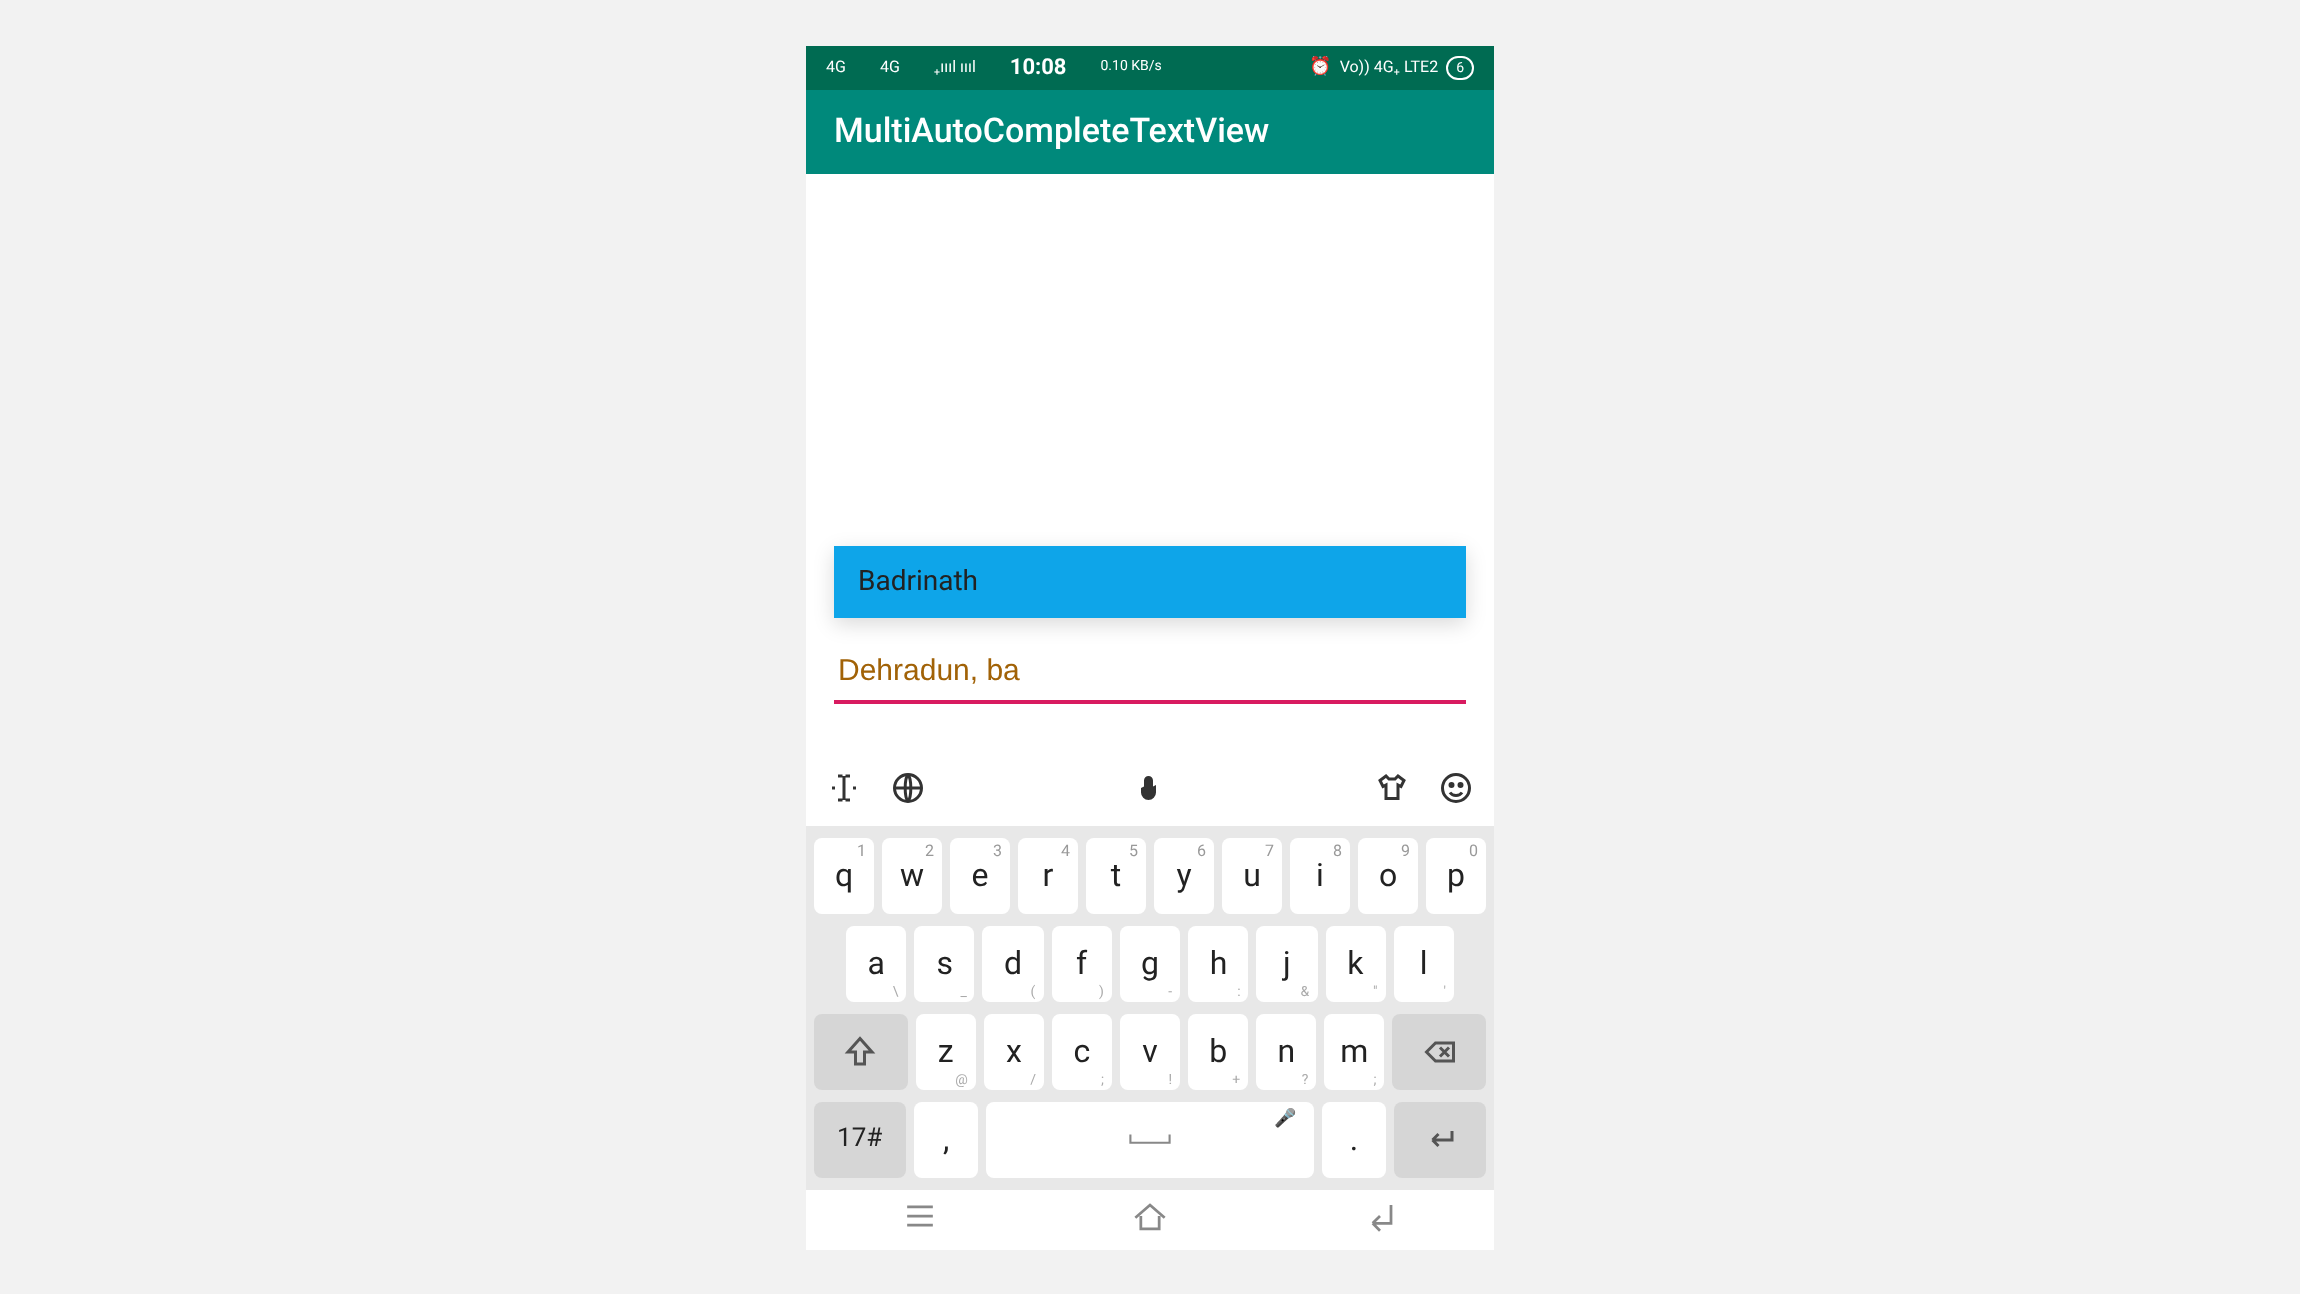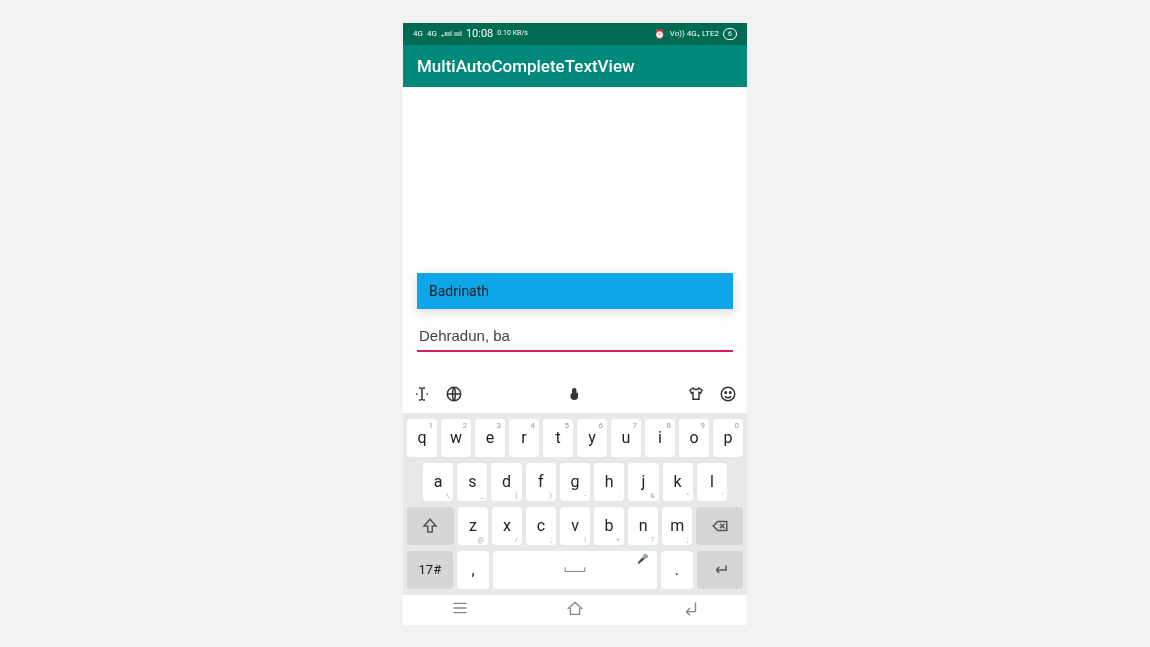--- a/index.html
+++ b/index.html
@@ -24,23 +24,23 @@
   .status-bar {
     height: 22px;
     background: #006b52;
     color: #fff;
     font-size: 9px;
     display: flex;
     align-items: center;
     justify-content: space-between;
     padding: 0 10px;
   }
-  .status-left { display: flex; align-items: center; gap: 4px; }
+  .status-left { display: flex; align-items: center; gap: 17px; }
   .status-right { display: flex; align-items: center; gap: 4px; }
-  .status-bar .time { font-weight: normal; font-size: 11px; text-align: right; }
+  .status-bar .time { font-weight: bold; font-size: 11px; text-align: right; }
   .status-bar .kbs { font-size: 7px; line-height: 1; }
   .signal { font-size: 8px; }
   .battery {
     border: 1px solid #fff;
     border-radius: 6px;
     padding: 0 4px;
     font-size: 7px;
     line-height: 10px;
   }
   .app-bar {
@@ -68,21 +68,21 @@
     padding: 10px 12px;
     font-size: 14px;
     color: #222;
   }
   .text-field {
     position: absolute;
     left: 14px;
     right: 14px;
     top: 236px;
     font-size: 15px;
-    color: #404040;
+    color: #a16207;
     border: none;
     border-bottom: 2px solid #d81b60;
     background: transparent;
     padding: 4px 2px 6px;
     width: calc(100% - 28px);
     outline: none;
   }
   .kb-toolbar {
     height: 34px;
     background: #fff;

